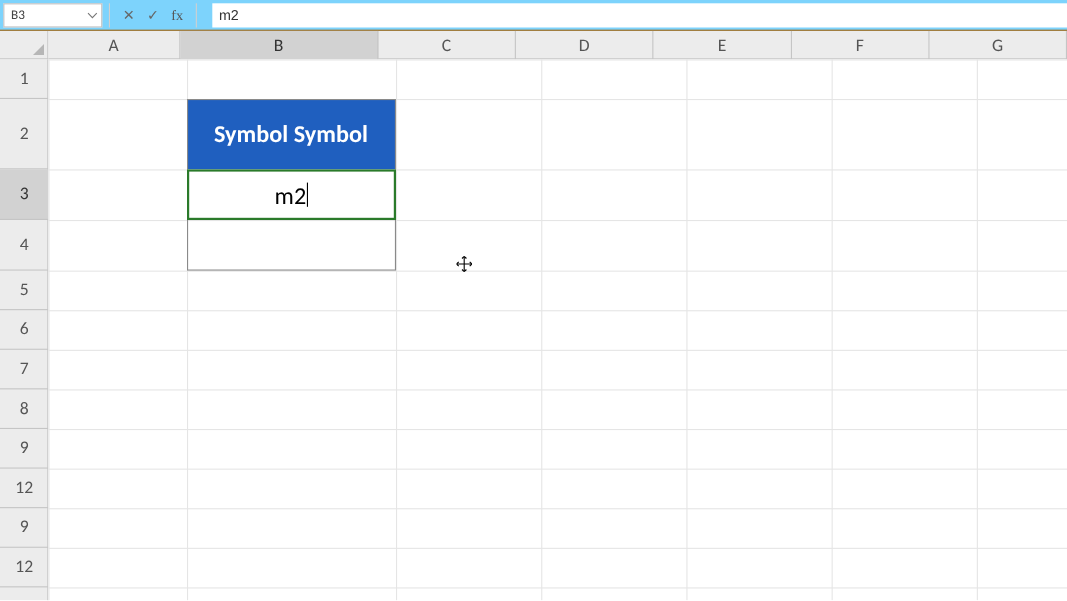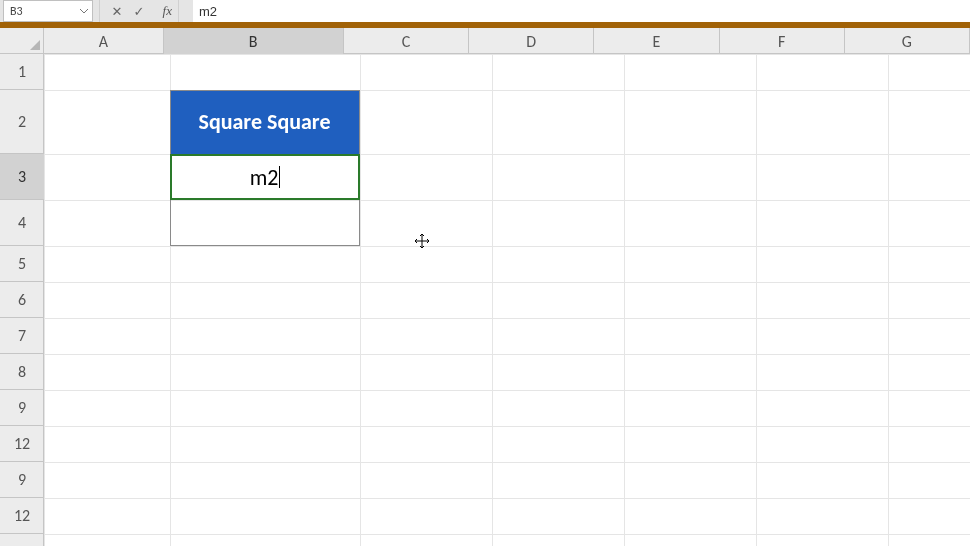--- a/index.html
+++ b/index.html
@@ -7,22 +7,22 @@
       font-family: Calibri, "Segoe UI", Arial, sans-serif;
       background: #fff;
       width: 970px;
       height: 546px;
       overflow: hidden;
       position: relative;
     }
     
     .formula-bar {
       height: 28px;
-      background: #e5e5e5;
-      border-bottom: 6px solid #a16207;
+      background: #7dd3fc;
+      border-bottom: 1px solid #a16207;
       display: flex;
       align-items: center;
       gap: 0;
     }
     .name-box {
       width: 90px;
       height: 22px;
       margin-left: 3px;
       background: #fff;
       border: 1px solid #c0c0c0;
@@ -52,25 +52,23 @@
       width: 22px;
       height: 22px;
       display: flex;
       align-items: center;
       justify-content: center;
       color: #666;
       font-size: 13px;
       cursor: default;
     }
     .fb-btn.fx {
-      font-style: italic;
       font-family: Georgia, serif;
       font-size: 13px;
       color: #555;
-      justify-content: flex-end;
     }
     .formula-input {
       flex: 1;
       height: 22px;
       margin-left: 8px;
       background: #fff;
       border: none;
       outline: none;
       font-size: 13px;
       padding: 0 6px;
@@ -262,21 +260,21 @@
       <div class="grid-lines-h" style="top: 192px;"></div>
       <div class="grid-lines-h" style="top: 228px;"></div>
       <div class="grid-lines-h" style="top: 264px;"></div>
       <div class="grid-lines-h" style="top: 300px;"></div>
       <div class="grid-lines-h" style="top: 336px;"></div>
       <div class="grid-lines-h" style="top: 372px;"></div>
       <div class="grid-lines-h" style="top: 408px;"></div>
       <div class="grid-lines-h" style="top: 444px;"></div>
       <div class="grid-lines-h" style="top: 480px;"></div>
       <div class="outline-range" style="left: 126px; top: 36px; width: 190px; height: 156px;"></div>
-      <div class="cell-overlay header-cell" style="left: 126px; top: 36px; width: 190px; height: 64px;">Square Square</div>
+      <div class="cell-overlay header-cell" style="left: 126px; top: 36px; width: 190px; height: 64px;">Symbol Symbol</div>
       <div class="cell-overlay editing-cell" style="left: 126px; top: 100px; width: 190px; height: 46px;">
         <span>m2</span>
         <span class="editing-caret"></span>
       </div>
     </div>
   <div class="arrow-cursor" id="arrow-cursor" style="left: 415px; top: 205px;">
     <svg width="14" height="14" viewBox="0 0 14 14">
         <g stroke="#000" stroke-width="1" fill="none">
           <line x1="7" y1="0" x2="7" y2="14"></line>
           <line x1="0" y1="7" x2="14" y2="7"></line>

